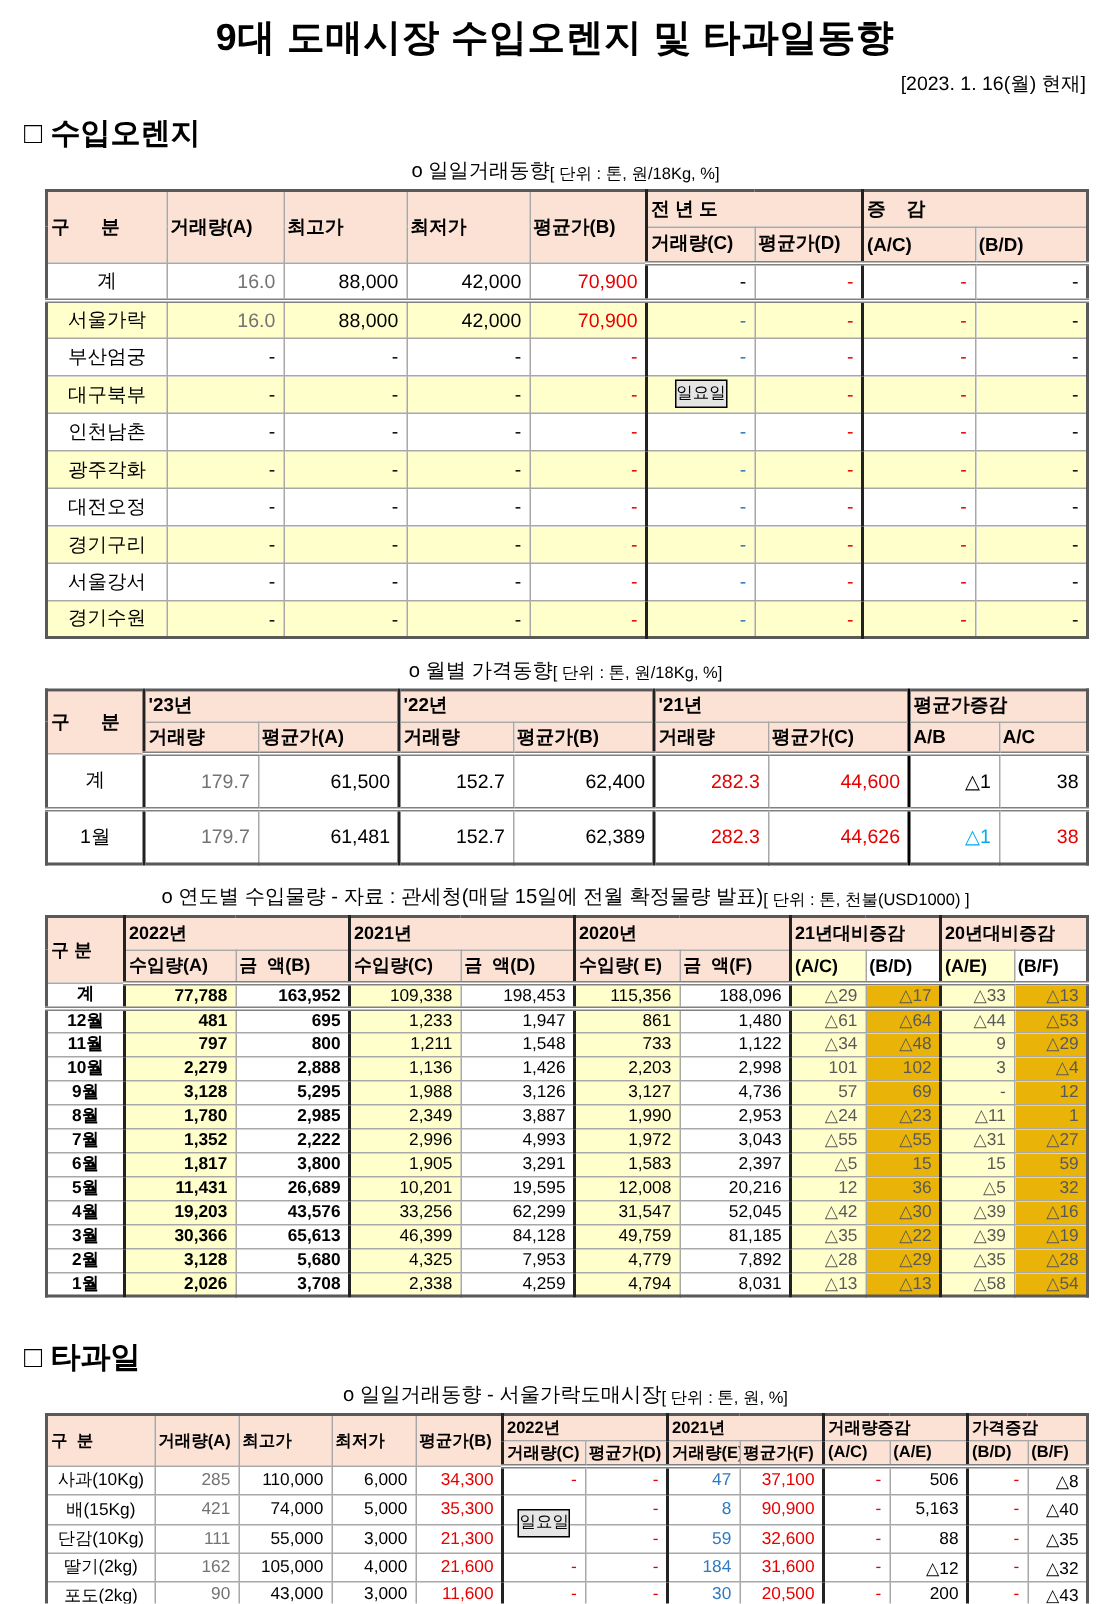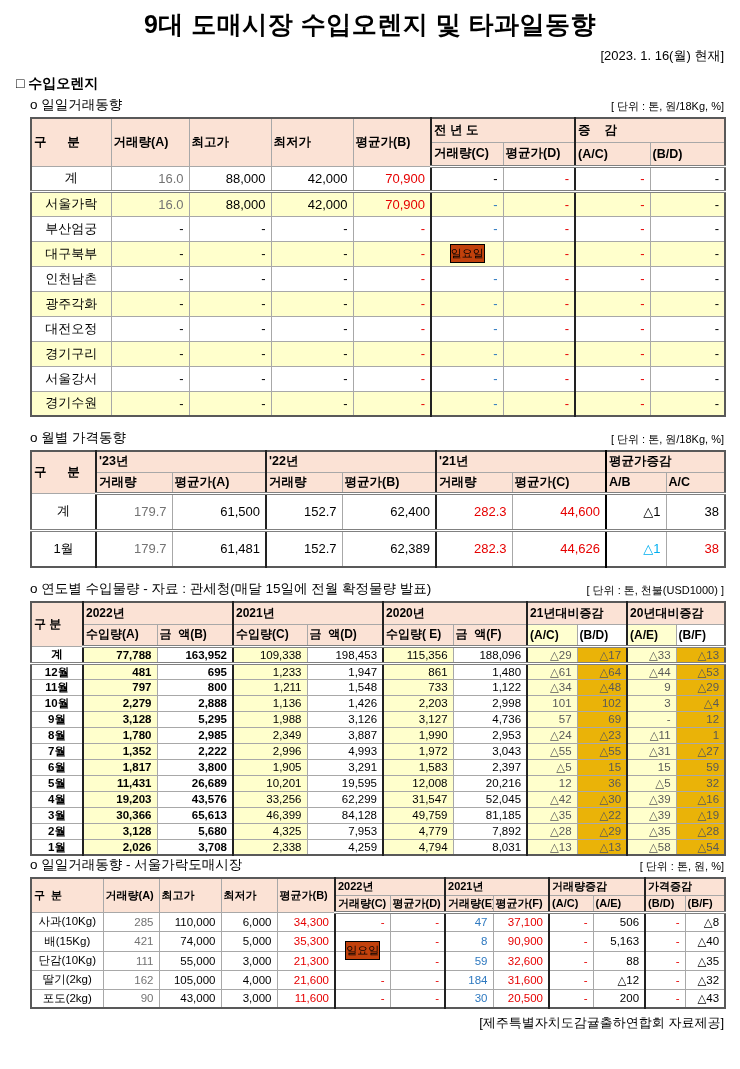--- a/index.html
+++ b/index.html
@@ -3,22 +3,22 @@
 <meta charset="utf-8">
 <style>
   html,body{margin:0;padding:0;background:#fff;}
   body{width:740px;height:1069px;overflow:hidden;color:#000;
        font-family:"Liberation Sans","DejaVu Sans",sans-serif;}
   .page{padding:4px 16px 0 16px;}
 
   .title{ text-align:center; font-size:25px; font-weight:800; letter-spacing:.5px; margin-top:4px;}
   .date-note{ text-align:right; font-size:13px; margin-top:6px;}
 
-  .sec-row{ display:flex; justify-content:space-between; align-items:flex-end;}
-  .sec-head{ font-size:14px; font-weight:bold;}
+  .sec-row{ display:flex; justify-content:center; align-items:flex-end;}
+  .sec-head{ font-size:20px; font-weight:bold;}
   .sub-head{ font-size:13.5px; margin-left:14px;}
   .unit{ font-size:11px;}
 
   table{ border-collapse:collapse; table-layout:fixed; width:694px; margin-left:14px;
          border:2px solid #595959;}
   th,td{ border:1px solid #a8a8a8; box-sizing:border-box; white-space:nowrap; overflow:hidden; padding:0 2px;}
   th{ background:#fbe2d5; font-weight:bold; text-align:left;}
   thead tr:last-child th{ border-bottom:3px double #808080;}
   tr.total td{ border-bottom:3px double #808080;}
   tr.alt{ background:#ffffcc;}
@@ -38,21 +38,21 @@
   #t1 th{ height:24px; font-size:12.5px;}
   #t1 td{ height:25px; font-size:13px;}
   #t2 th{ height:21px; font-size:12.5px;}
   #t2 td{ height:37px; font-size:13px;}
   #t3 th{ height:22px; font-size:12px;}
   #t3 td{ height:16px; font-size:11.5px; line-height:14px;}
   #t4 th{ height:17px; font-size:11px;}
   #t4 td{ height:19px; font-size:11.5px;}
 
   td.sunday-host{ text-align:center; overflow:visible; padding:0;}
-  .sunday-box{ display:inline-block; background:#c2410c; border:1px solid #000;
+  .sunday-box{ display:inline-block; background:#e5e5e5; border:1px solid #000;
                padding:2px 0; font-size:11px; line-height:13px; position:relative; z-index:3;}
   .sunday-box.low{ top:9px;}
 
   .footer-note{ text-align:right; font-size:13px; margin-top:5px;}
   .mt10{margin-top:10px;} .mt12{margin-top:12px;}
   .mt26{margin-top:26px;} .mb2{margin-bottom:3px;}
 </style>
 </head>
 <body>
 
@@ -477,20 +477,21 @@
           <td class="num yl sL">4,794</td>
           <td class="num">8,031</td>
           <td class="inc num yl sL">△13</td>
           <td class="inc num pk">△13</td>
           <td class="inc num yl sL">△58</td>
           <td class="inc num pk">△54</td>
         </tr>
       </tbody>
   </table>
 
+  <div class="sec-head mt26 mb2">□ 타과일</div>
 
   <div class="sec-row mb2">
     <div class="sub-head">o  일일거래동향 - 서울가락도매시장</div>
     <div class="unit">[ 단위 : 톤, 원, %]</div>
   </div>
   <table id="t4">
       <colgroup>
         <col style="width: 72px;">
         <col style="width: 56px;">
         <col style="width: 62px;">

